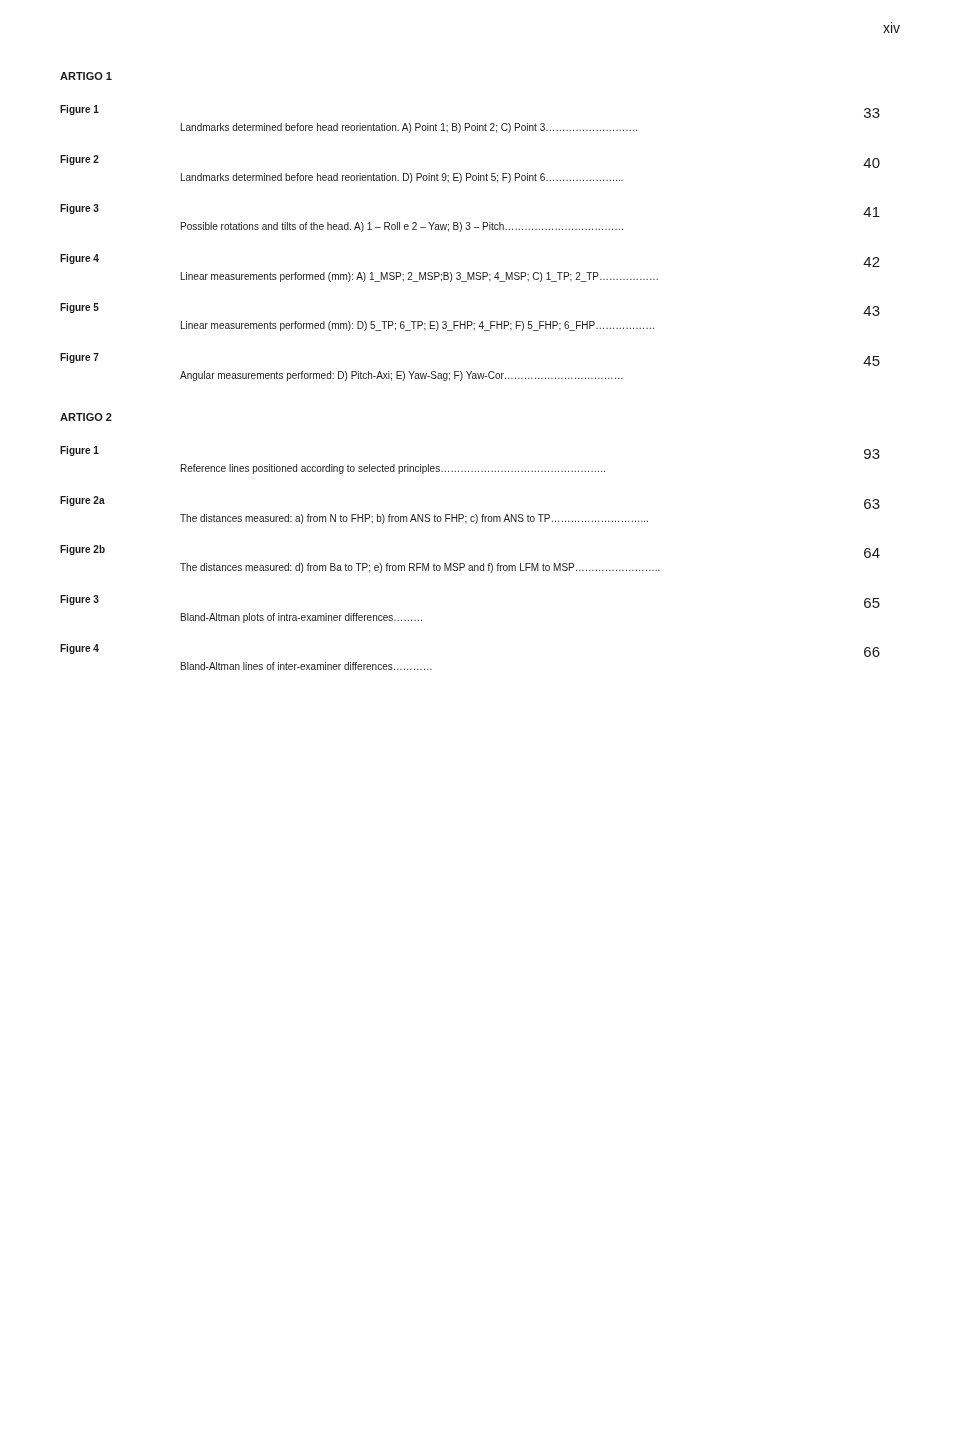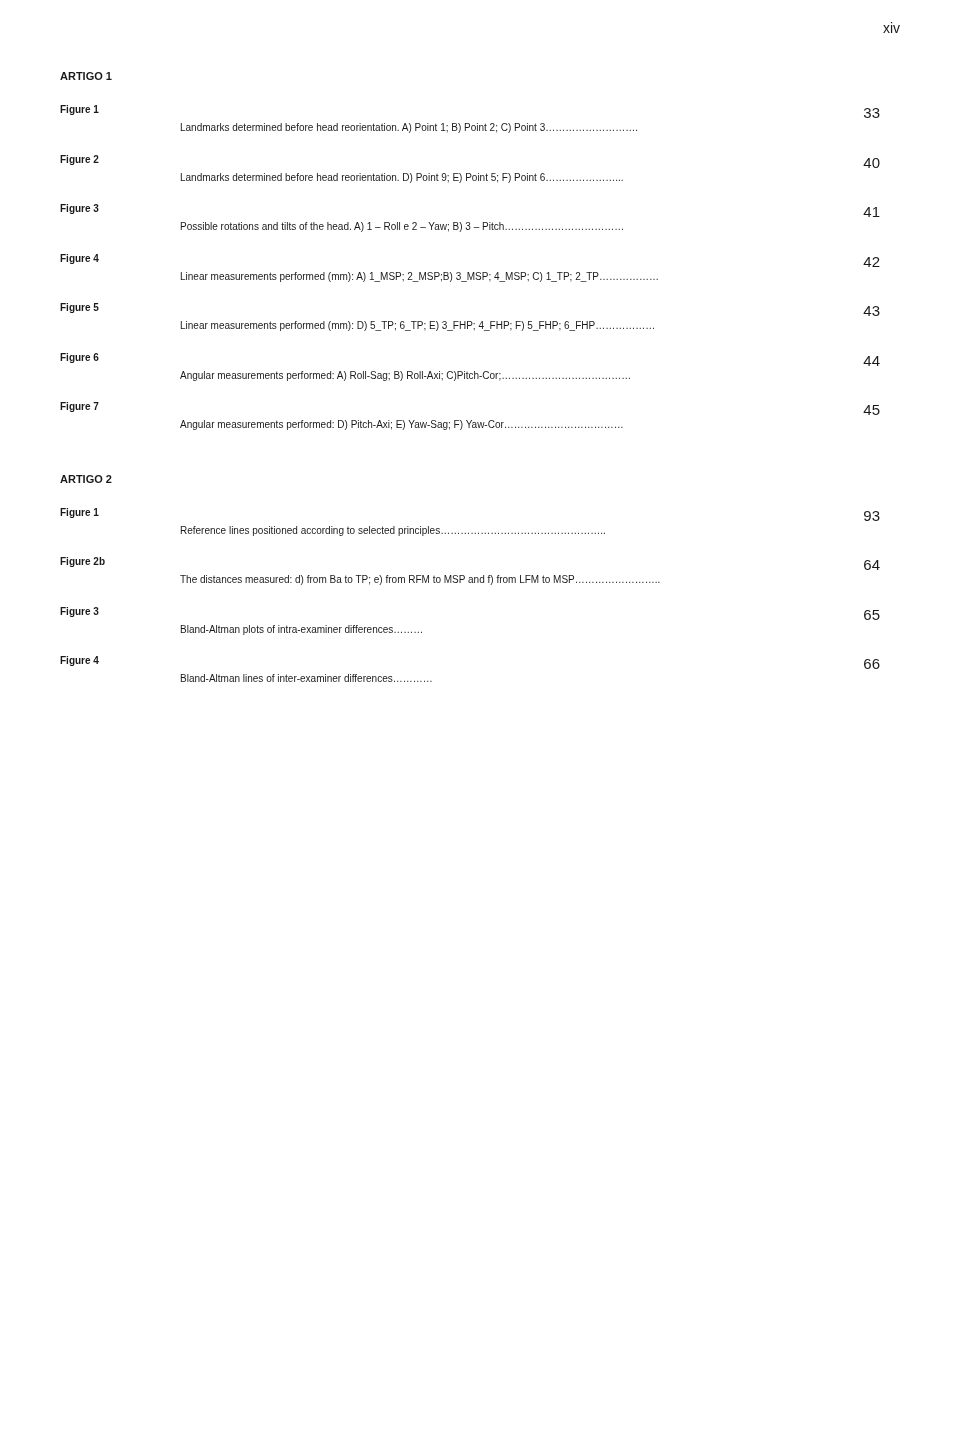--- a/index.html
+++ b/index.html
@@ -68,21 +68,21 @@
 
     .figure-page {
       min-width: 40px;
       text-align: right;
       font-size: 15px;
       flex-shrink: 0;
       padding-top: 0;
     }
 
     .section-gap {
-      margin-top: 40px;
+      margin-top: 28px;
       margin-bottom: 22px;
     }
   </style>
 </head>
 <body>
 
 <div class="page-container">
   <div class="page-number">xiv</div>
 
   <div class="figure-list">
@@ -112,42 +112,42 @@
       <div class="figure-desc">Linear measurements performed (mm): A) 1_MSP; 2_MSP;B) 3_MSP; 4_MSP; C) 1_TP; 2_TP………………</div>
       <div class="figure-page">42</div>
     </div>
 
     <div class="figure-row">
       <div class="figure-label">Figure 5</div>
       <div class="figure-desc">Linear measurements performed (mm): D) 5_TP; 6_TP; E) 3_FHP; 4_FHP; F) 5_FHP; 6_FHP………………</div>
       <div class="figure-page">43</div>
     </div>
 
-    <div class="figure-row">
-      <div class="figure-label">Figure 6</div>
-      <div class="figure-desc">Angular measurements performed: A) Roll-Sag; B) Roll-Axi; C)Pitch-Cor;…………………………………</div>
-      <div class="figure-page">44</div>
-    </div>
 
     <div class="figure-row">
       <div class="figure-label">Figure 7</div>
       <div class="figure-desc">Angular measurements performed: D) Pitch-Axi; E) Yaw-Sag; F) Yaw-Cor………………………………</div>
       <div class="figure-page">45</div>
     </div>
 
     <div class="section-gap">
       <div class="section-heading">ARTIGO 2</div>
     </div>
 
     <div class="figure-row">
       <div class="figure-label">Figure 1</div>
       <div class="figure-desc">Reference lines positioned according to selected principles…………………………………………..</div>
       <div class="figure-page">93</div>
     </div>
 
+    <div class="figure-row">
+      <div class="figure-label">Figure 2a</div>
+      <div class="figure-desc">The distances measured: a) from N to FHP; b) from ANS to FHP; c) from ANS to TP………………………...</div>
+      <div class="figure-page">63</div>
+    </div>
 
     <div class="figure-row">
       <div class="figure-label">Figure 2b</div>
       <div class="figure-desc">The distances measured: d) from Ba to TP; e) from RFM to MSP and f) from LFM to MSP……………………..</div>
       <div class="figure-page">64</div>
     </div>
 
     <div class="figure-row">
       <div class="figure-label">Figure 3</div>
       <div class="figure-desc">Bland-Altman plots of intra-examiner differences………</div>

